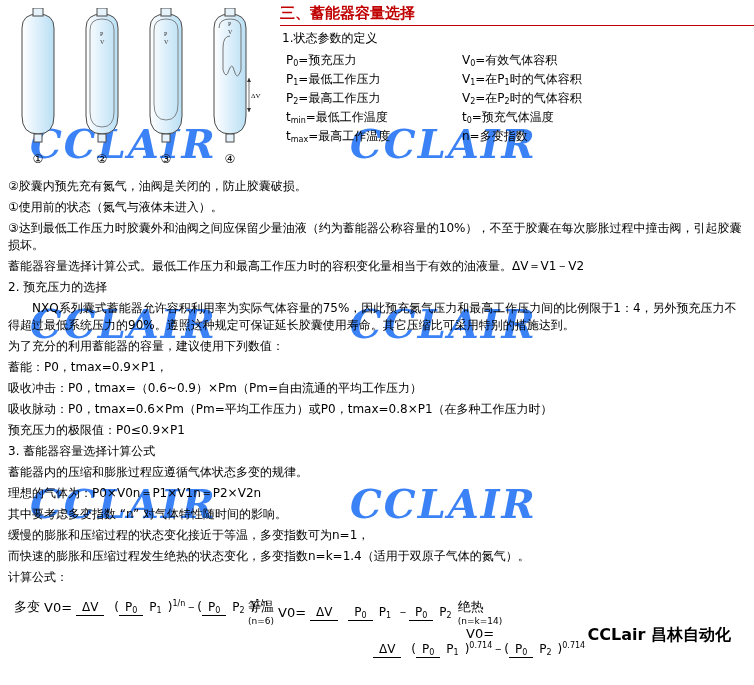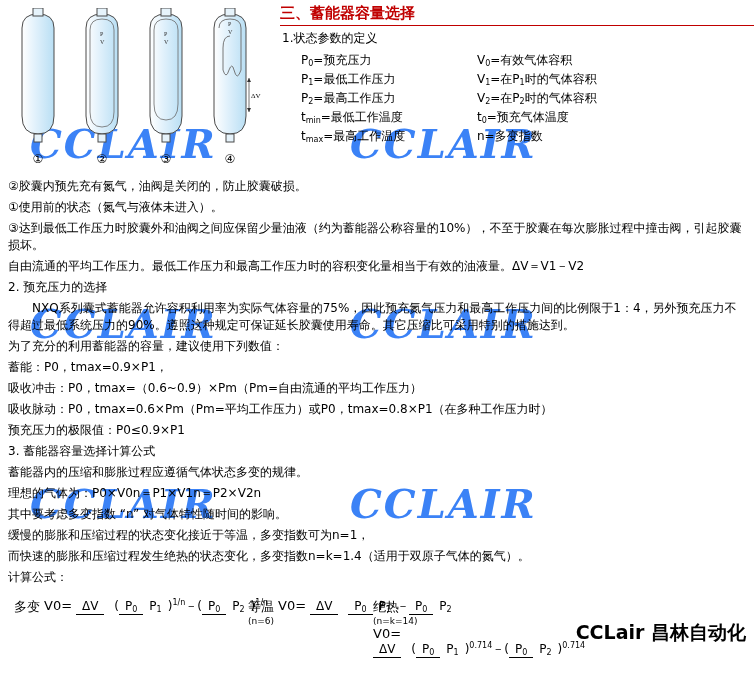--- a/index.html
+++ b/index.html
@@ -42,41 +42,41 @@
 
   
   .right{position:absolute;left:272px;top:0;width:482px;}
   .title{
     font-family:"DejaVu Sans","Liberation Sans",sans-serif;
     font-weight:bold;font-size:15px;color:#c00000;
     border-bottom:1.5px solid #c00000;
     padding-bottom:2px;margin-bottom:4px;
   }
   .sub{font-size:12px;margin:3px 0 4px 2px;}
-  .deftable{border-collapse:collapse;margin-left:21px;font-size:12px;}
+  .deftable{border-collapse:collapse;margin-left:6px;font-size:12px;}
   .deftable td{padding:1px 0;vertical-align:bottom;white-space:nowrap;}
   .deftable td.c1{width:176px;}
   sub{font-size:8px;vertical-align:-2px;}
 
   
   .para{margin:4px 0 0 0;line-height:17px;font-size:12px;}
   .indent{text-indent:24px;}
 
   
   .formrow{position:relative;height:60px;margin-top:6px;}
-  .fitem{position:absolute;display:flex;align-items:flex-start;}
+  .fitem{position:absolute;display:flex;align-items:center;}
   .flab{font-size:13px;margin-right:4px;white-space:nowrap;}
   .flab .small{font-size:9px;display:block;line-height:10px;text-align:center;}
   .frac{display:inline-block;text-align:center;vertical-align:middle;}
   .frac .num{padding:0 6px 1px 6px;border-bottom:1px solid #000;font-size:12px;}
   .frac .den{padding:3px 6px 0 6px;font-size:12px;white-space:nowrap;}
   sup{font-size:8px;}
   .brand{
-    position:absolute;right:8px;bottom:6px;
-    font-weight:bold;font-size:19px;
+    position:absolute;right:23px;bottom:6px;
+    font-weight:bold;font-size:16px;
     font-family:"DejaVu Sans","Liberation Sans",sans-serif;
   }
 </style>
 </head>
 <body>
 
 <div class="wm wm1">CCLAIR</div>
 <div class="wm wm2">CCLAIR</div>
 <div class="wm wm3">CCLAIR</div>
 <div class="wm wm4">CCLAIR</div>
@@ -173,21 +173,21 @@
         </tr>
       </tbody>
         </table>
     </div>
   </div>
 
   <div style="margin-top:2px;">
     <div class="para">②胶囊内预先充有氮气，油阀是关闭的，防止胶囊破损。</div>
     <div class="para">①使用前的状态（氮气与液体未进入）。</div>
     <div class="para">③达到最低工作压力时胶囊外和油阀之间应保留少量油液（约为蓄能器公称容量的10%），不至于胶囊在每次膨胀过程中撞击阀，引起胶囊损坏。</div>
-    <div class="para">自由流通的平均工作压力。最低工作压力和最高工作压力时的容积变化量相当于有效的油液量。ΔV＝V1－V2</div>
+    <div class="para">蓄能器容量选择计算公式。最低工作压力和最高工作压力时的容积变化量相当于有效的油液量。ΔV＝V1－V2</div>
 
     <div class="para">2. 预充压力的选择</div>
     <div class="para indent">NXQ系列囊式蓄能器允许容积利用率为实际气体容量的75%，因此预充氮气压力和最高工作压力间的比例限于1：4，另外预充压力不得超过最低系统压力的90%。遵照这种规定可保证延长胶囊使用寿命。其它压缩比可采用特别的措施达到。</div>
 
     <div class="para">为了充分的利用蓄能器的容量，建议使用下列数值：</div>
     <div class="para">蓄能：P0，tmax=0.9×P1，</div>
     <div class="para">吸收冲击：P0，tmax=（0.6~0.9）×Pm（Pm=自由流通的平均工作压力）</div>
     <div class="para">吸收脉动：P0，tmax=0.6×Pm（Pm=平均工作压力）或P0，tmax=0.8×P1（在多种工作压力时）</div>
     <div class="para">预充压力的极限值：P0≤0.9×P1</div>
     <div class="para">3. 蓄能器容量选择计算公式</div>

